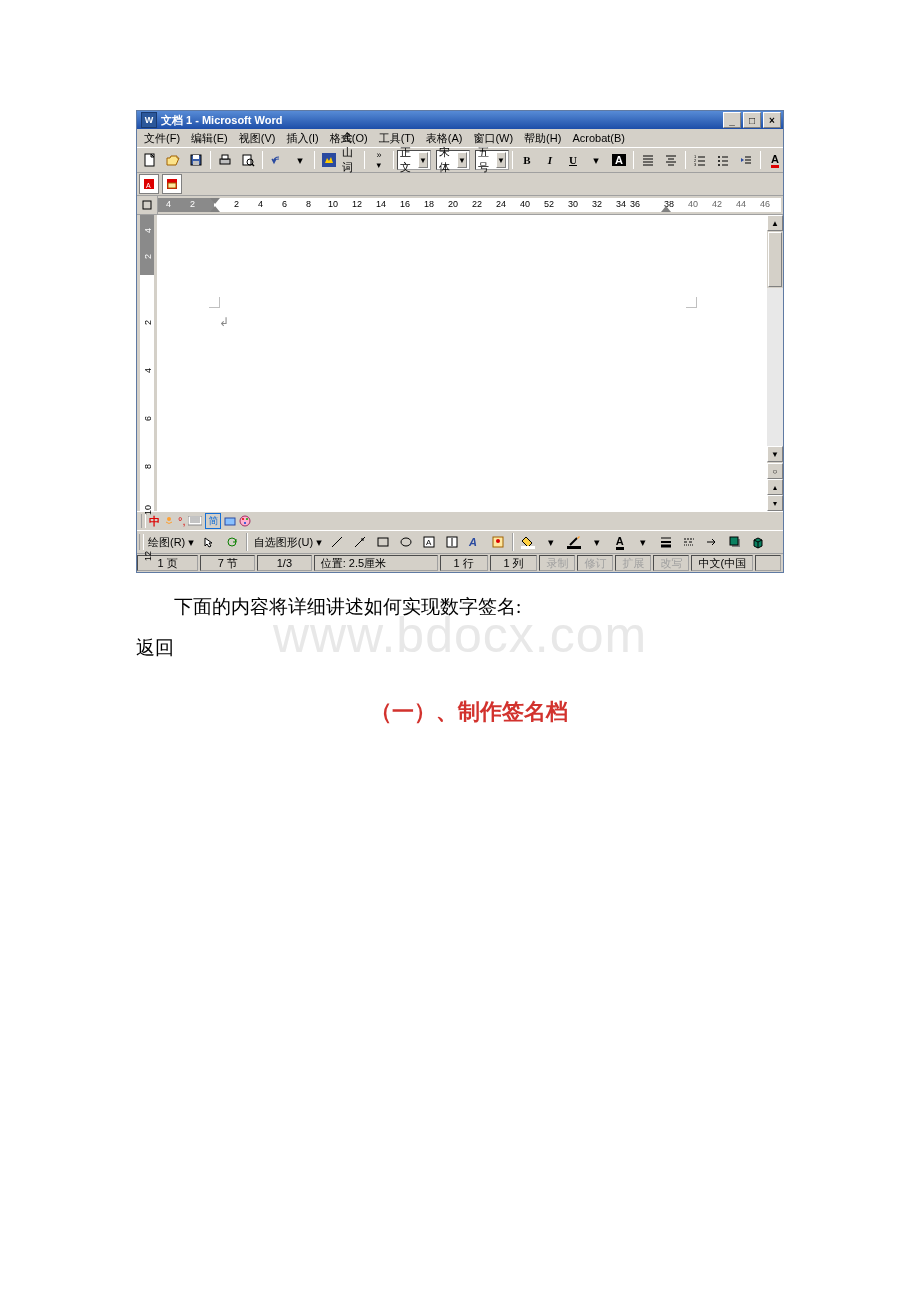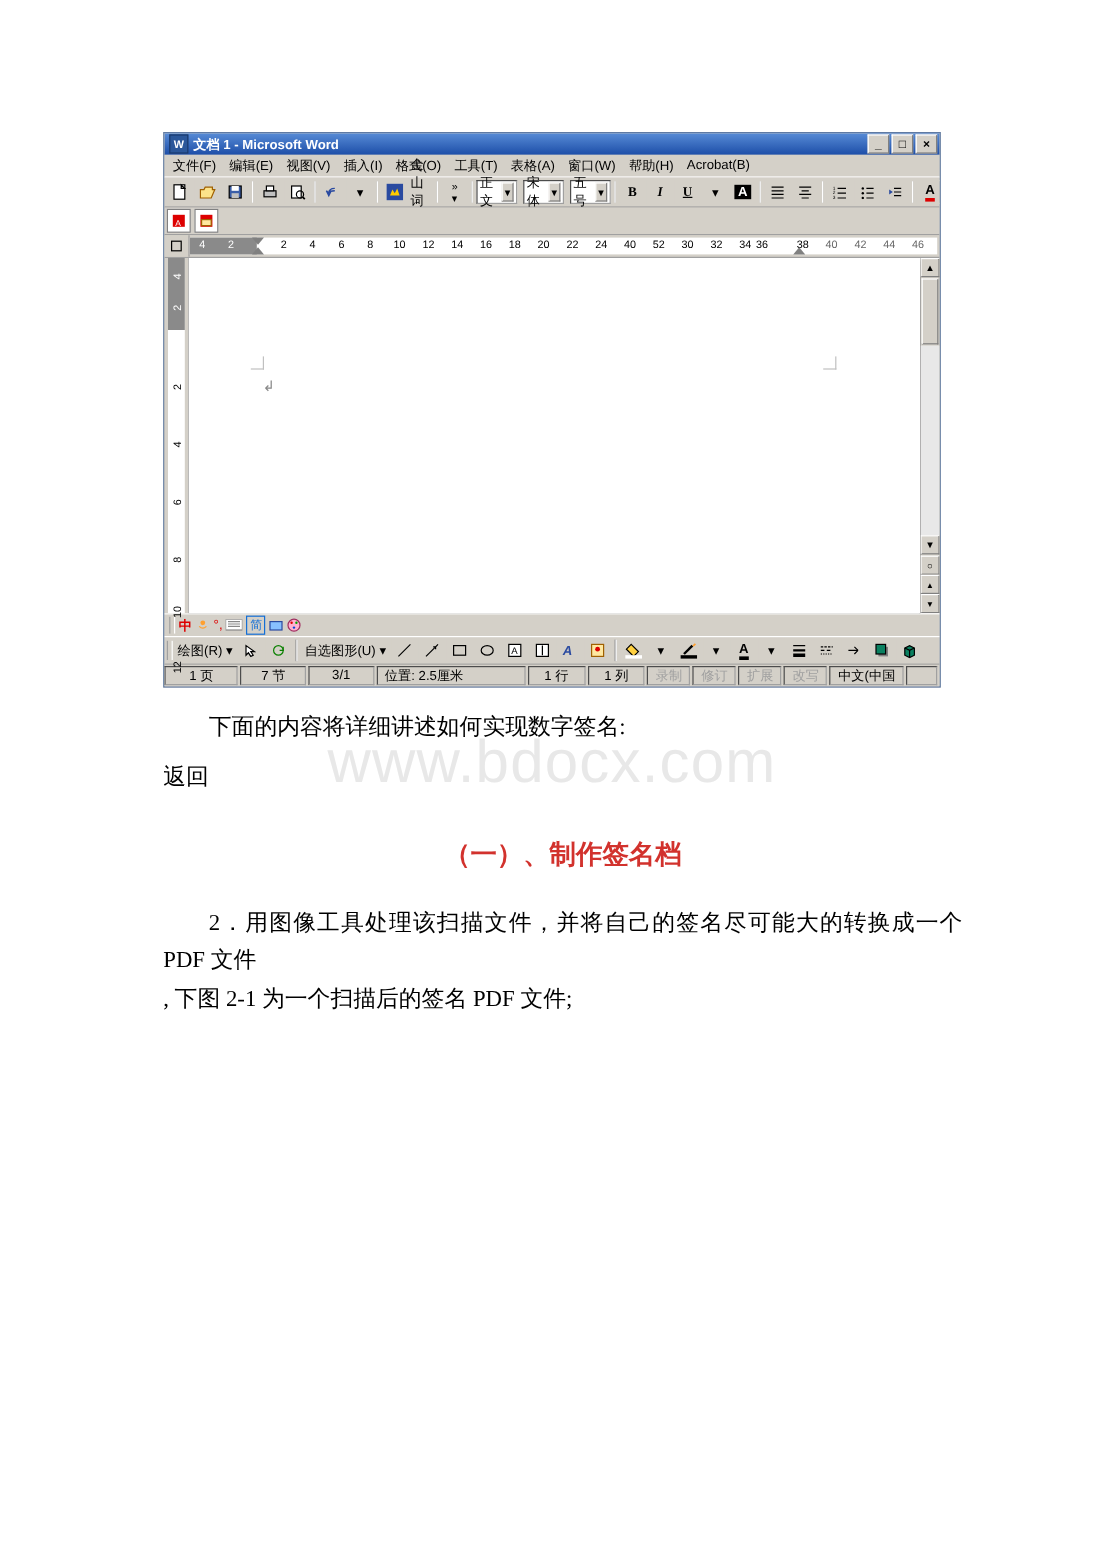--- a/index.html
+++ b/index.html
@@ -454,35 +454,34 @@
             <path d="M3 5 L7 3 L11 5 L11 11 L7 13 L3 11 Z" fill="#0a8060" stroke="#000"></path>
             <path d="M3 5 L7 7 L11 5 M7 7 L7 13" stroke="#000" fill="none"></path>
           </svg>
         </div>
       <div style="flex:1"></div>
     </div>
 
     <div class="statusbar">
       <div class="cell" style="width:56px;justify-content:center">1 页</div>
       <div class="cell" style="width:48px;justify-content:center">7 节</div>
-      <div class="cell" style="width:48px;justify-content:center">3/1</div>
+      <div class="cell" style="width:48px;justify-content:center">1/3</div>
       <div class="cell" style="width:130px">位置:  2.5厘米</div>
       <div class="cell" style="width:40px;justify-content:center">1 行</div>
       <div class="cell" style="width:40px;justify-content:center">1 列</div>
       <div class="cell dim">录制</div>
       <div class="cell dim">修订</div>
       <div class="cell dim">扩展</div>
       <div class="cell dim">改写</div>
       <div class="cell">中文(中国</div>
       <div class="cell" style="width:14px"></div>
     </div>
   </div>
 
   <div class="watermark">www.bdocx.com</div>
 
   <div class="bodytext">
     <p style="text-indent:2em">下面的内容将详细讲述如何实现数字签名:</p>
     <p class="returnlink">返回</p>
     <div class="sectionTitle">（一）、制作签名档</div>
-    <p><span style="display:inline-block;text-indent:2em">2．用图像工具处理该扫描文件，并将自己的签名尽可能大的转换成一个 PDF 文件</span><br><span>, 下图 2-1 为一个扫描后的签名 PDF 文件;</span></p>
   </div>
 
 </div>
 
 </body></html>

